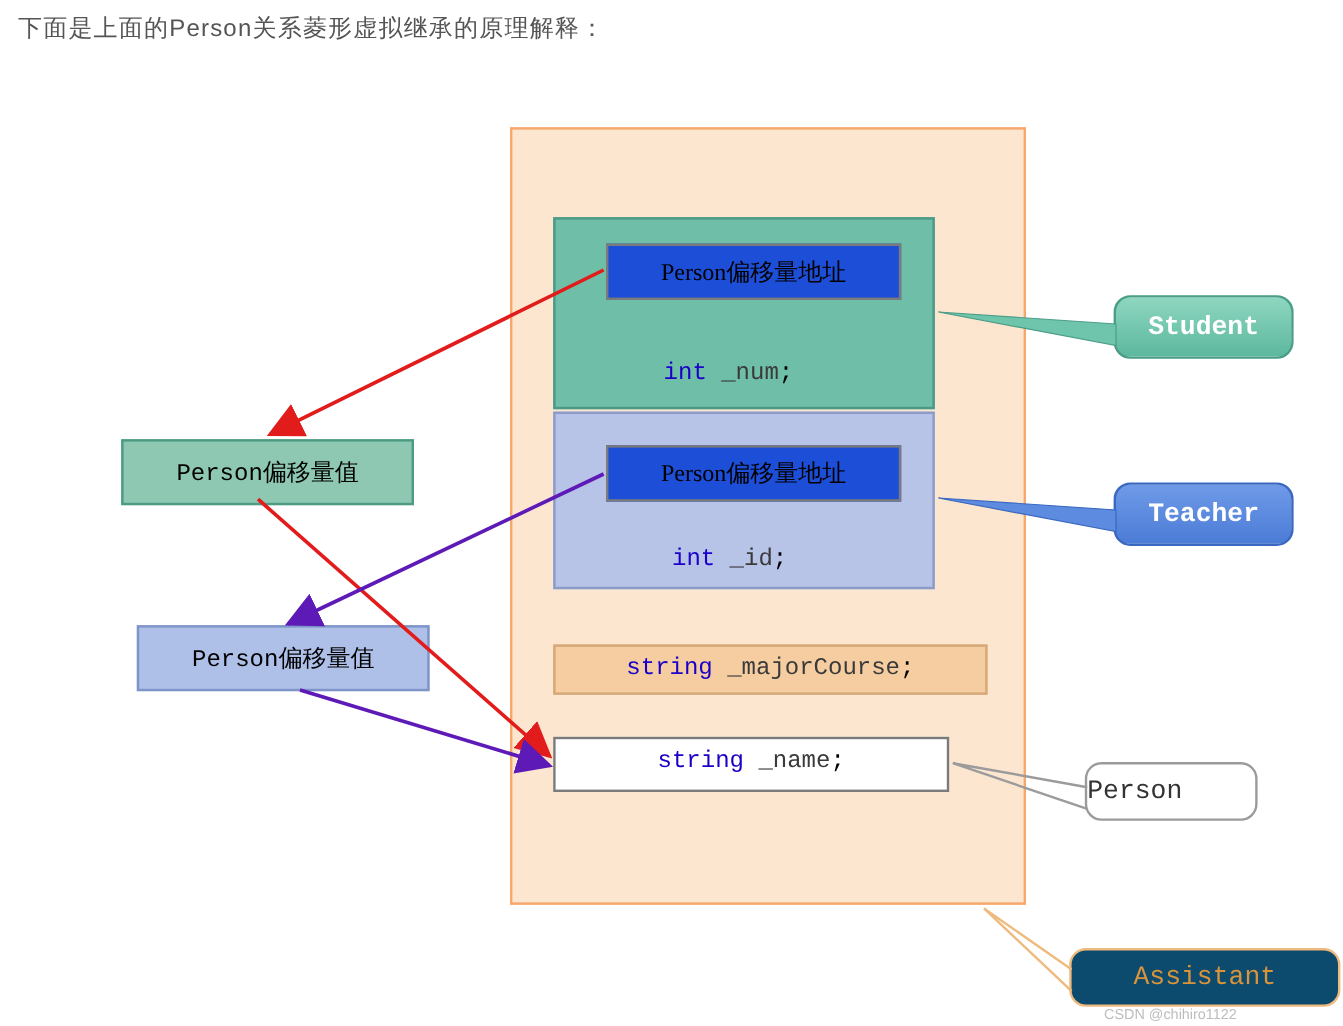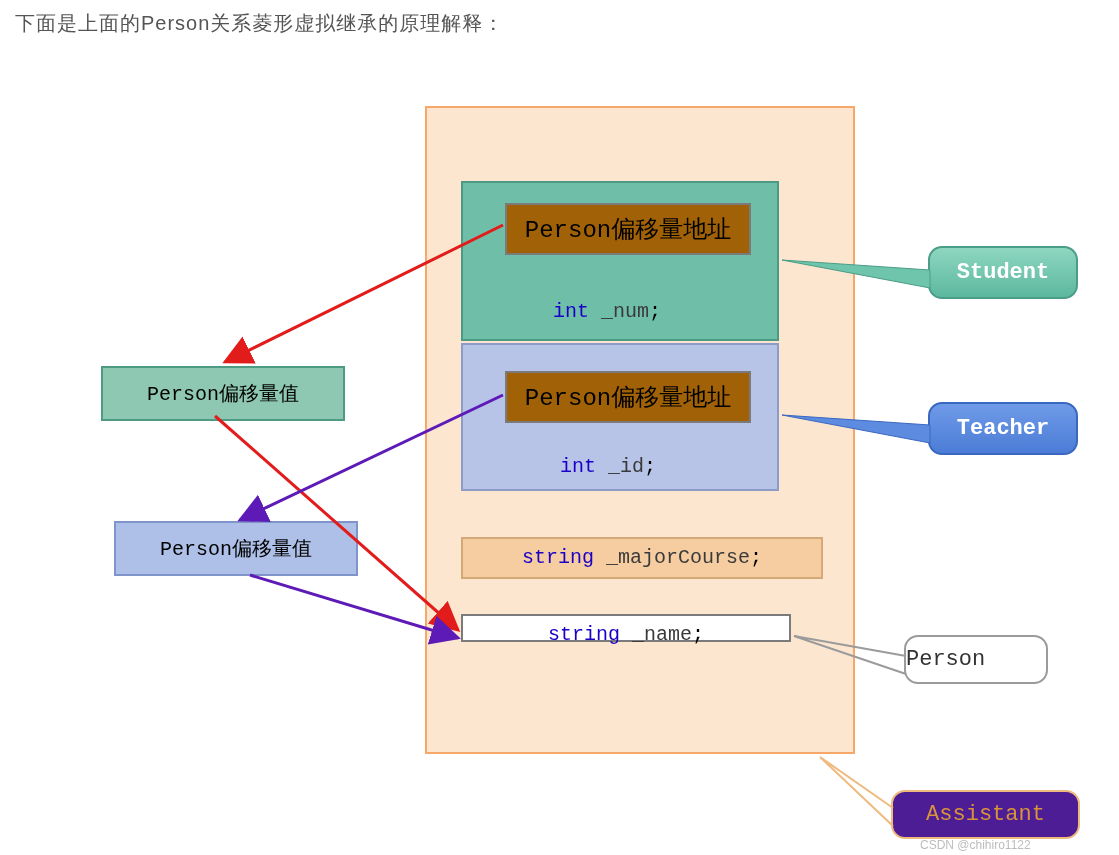--- a/index.html
+++ b/index.html
@@ -33,24 +33,24 @@
     position: absolute;
     top: 181px;
     left: 461px;
     width: 318px;
     height: 160px;
     background: #6fbea7;
     border: 2px solid #4a9a85;
   }
   .addr-box {
     position: absolute;
-    background: #a16207;
+    background: #1d4ed8;
     border: 2px solid #7b7b7b;
-    font-family: Liberation Mono, monospace;
-    font-size: 24px;
+    font-family: Liberation Serif, serif;
+    font-size: 20px;
     color: #000;
     text-align: center;
     padding: 8px 0;
   }
   .addr1 { top: 203px; left: 505px; width: 246px; }
   .addr2 { top: 371px; left: 505px; width: 246px; }
   .code-line {
     position: absolute;
     font-family: "Courier New", monospace;
     font-size: 20px;
@@ -80,21 +80,21 @@
     font-family: "Courier New", monospace;
     font-size: 20px;
     text-align: center;
     line-height: 38px;
   }
   .name-box {
     position: absolute;
     top: 614px;
     left: 461px;
     width: 330px;
-    height: 28px;
+    height: 46px;
     background: #fff;
     border: 2px solid #7b7b7b;
     font-family: "Courier New", monospace;
     font-size: 20px;
     text-align: center;
     line-height: 38px;
   }
   .leftbox {
     position: absolute;
     font-family: "Courier New", monospace;
@@ -142,22 +142,22 @@
     background: #fff;
     border: 2px solid #9b9b9b;
     border-radius: 14px;
     font-family: "Courier New", monospace;
     font-size: 22px;
     color: #333;
     padding: 10px 0;
   }
   .callout-assistant {
     position: absolute;
-    top: 790px; left: 891px; width: 189px;
-    background: #4c1d95;
+    top: 790px; left: 891px; width: 226px;
+    background: #0c4a6e;
     border: 2px solid #eeba7d;
     border-radius: 14px;
     font-family: "Courier New", monospace;
     font-size: 22px;
     color: #d9943a;
     text-align: center;
     padding: 10px 0;
   }
   .watermark {
     position: absolute;

